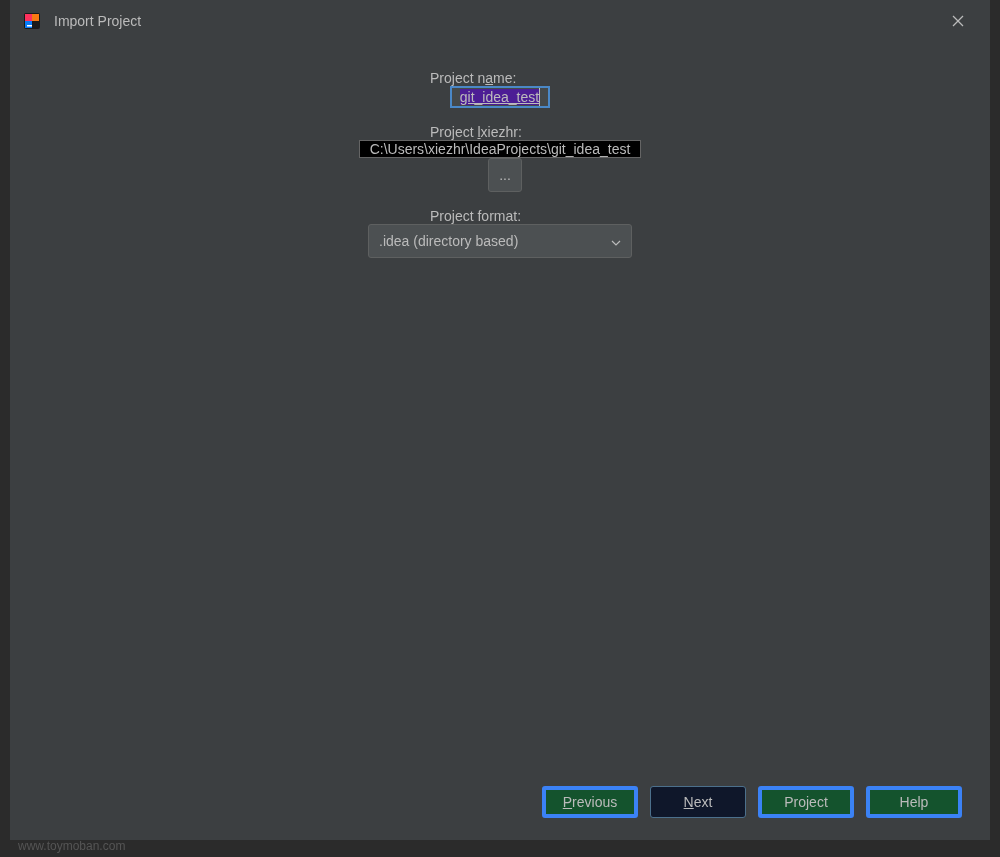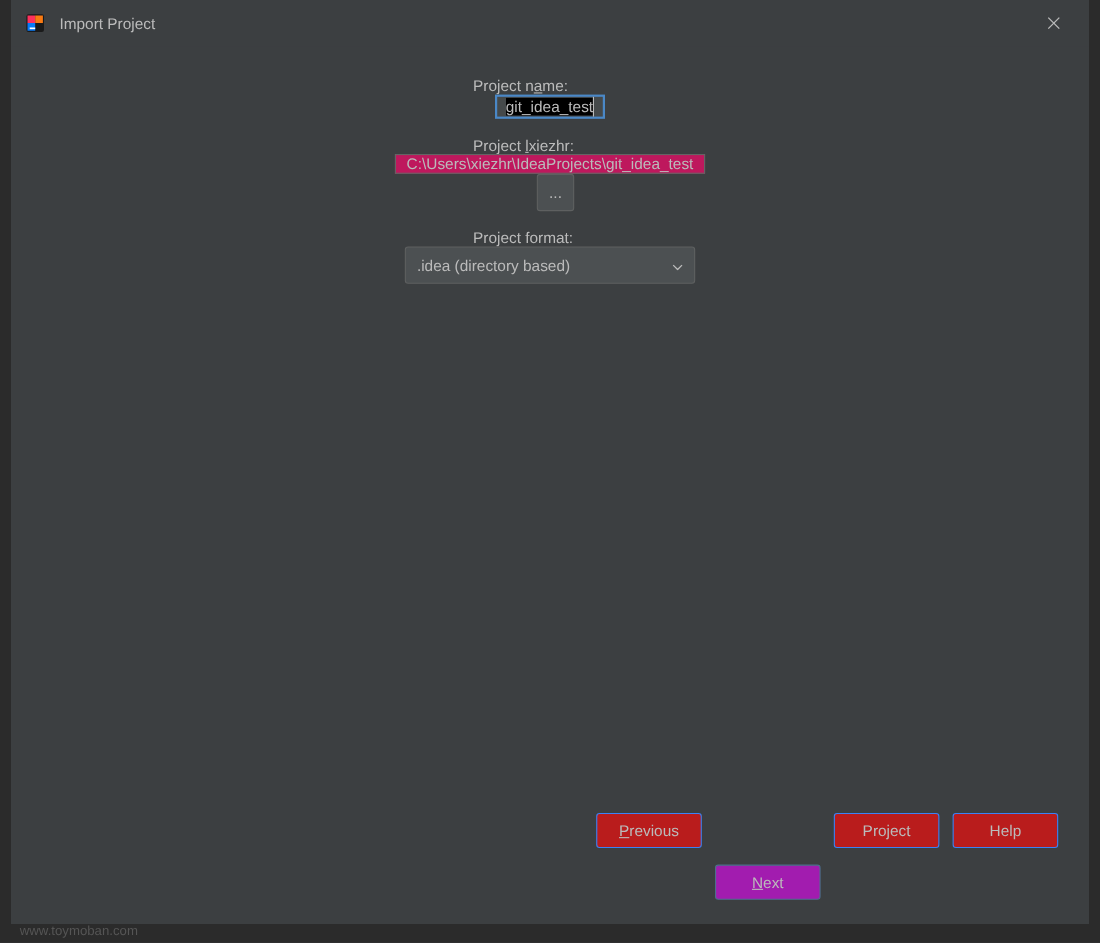--- a/index.html
+++ b/index.html
@@ -82,35 +82,36 @@
       flex: 1;
       height: 34px;
       background: #45494a;
       border: 2px solid #4a88c7;
       display: flex;
       align-items: center;
       padding: 0 8px;
       position: relative;
     }
     .input-wrapper .selected-value {
-      background: #000000;
+      background: #4c1d95;
       color: #bcbcbc;
       font-size: 14px;
+      text-decoration: underline;
     }
     .caret {
       display: inline-block;
       width: 1px;
       height: 18px;
       background: #bbbbbb;
       vertical-align: middle;
     }
     .readonly-input {
       flex: 1;
       height: 22px;
-      background: #be185d;
+      background: #000000;
       border: 1px solid #646464;
       color: #bbbbbb;
       padding: 0 10px;
       font-size: 14px;
       display: flex;
       align-items: center;
     }
     .browse-btn {
       width: 34px;
       height: 34px;
@@ -144,37 +145,36 @@
     }
     .button-bar {
       padding: 18px 28px 22px 28px;
       display: flex;
       justify-content: flex-end;
       gap: 12px;
     }
     .btn {
       min-width: 96px;
       height: 32px;
-      background: #b91c1c;
-      border: 1px solid #3b82f6;
+      background: #14532d;
+      border: 4px solid #3b82f6;
       color: #bbbbbb;
       font-size: 14px;
       font-family: inherit;
       cursor: pointer;
       border-radius: 3px;
       display: flex;
       align-items: center;
       justify-content: center;
       padding: 0 16px;
     }
     .btn.primary {
-      background: #a21caf;
+      background: #0f172a;
       border: 1px solid #4c708c;
       color: #bbbbbb;
-      margin-top: 47px;
     }
     .btn .underline {
       text-decoration: underline;
     }
     .watermark {
       position: absolute;
       bottom: 4px;
       left: 18px;
       color: #555;
       font-size: 12px;

